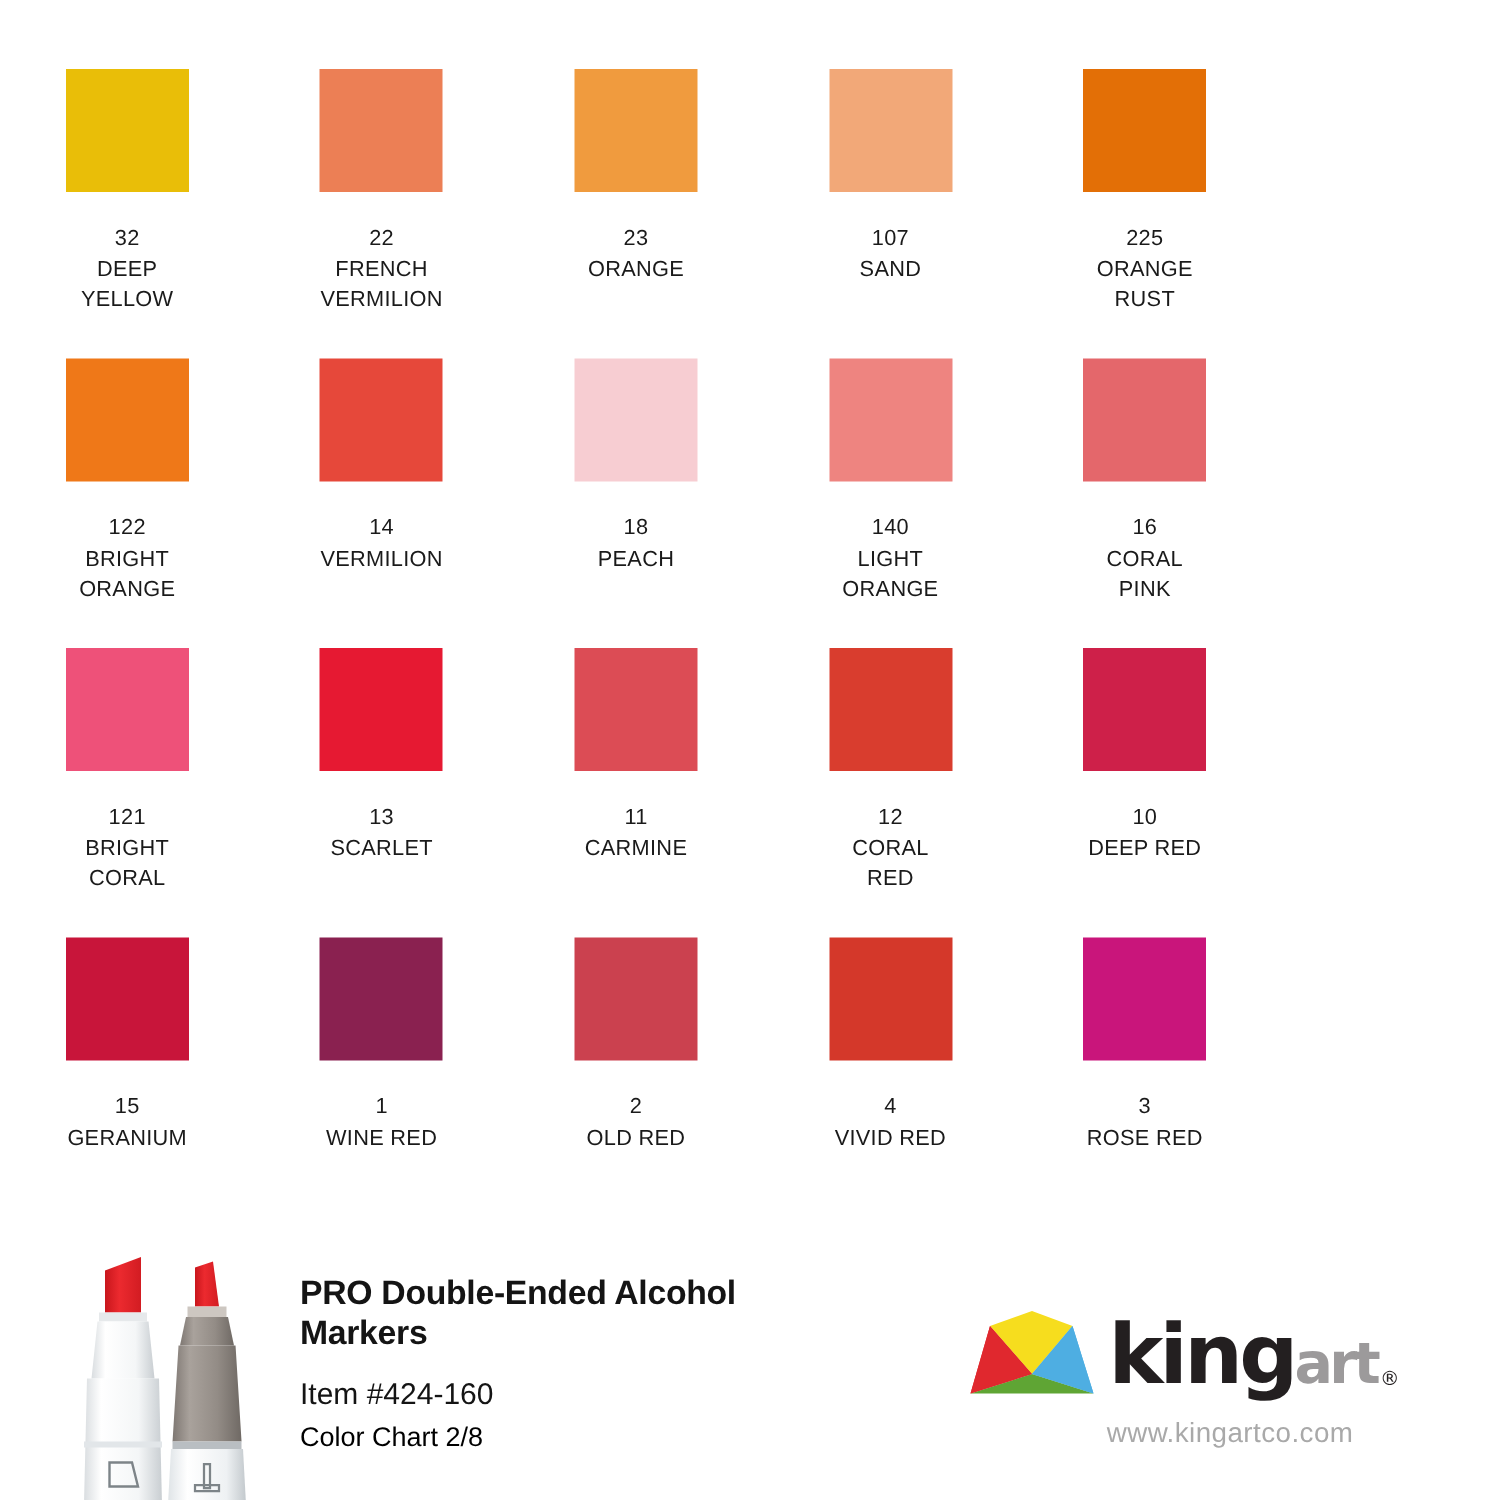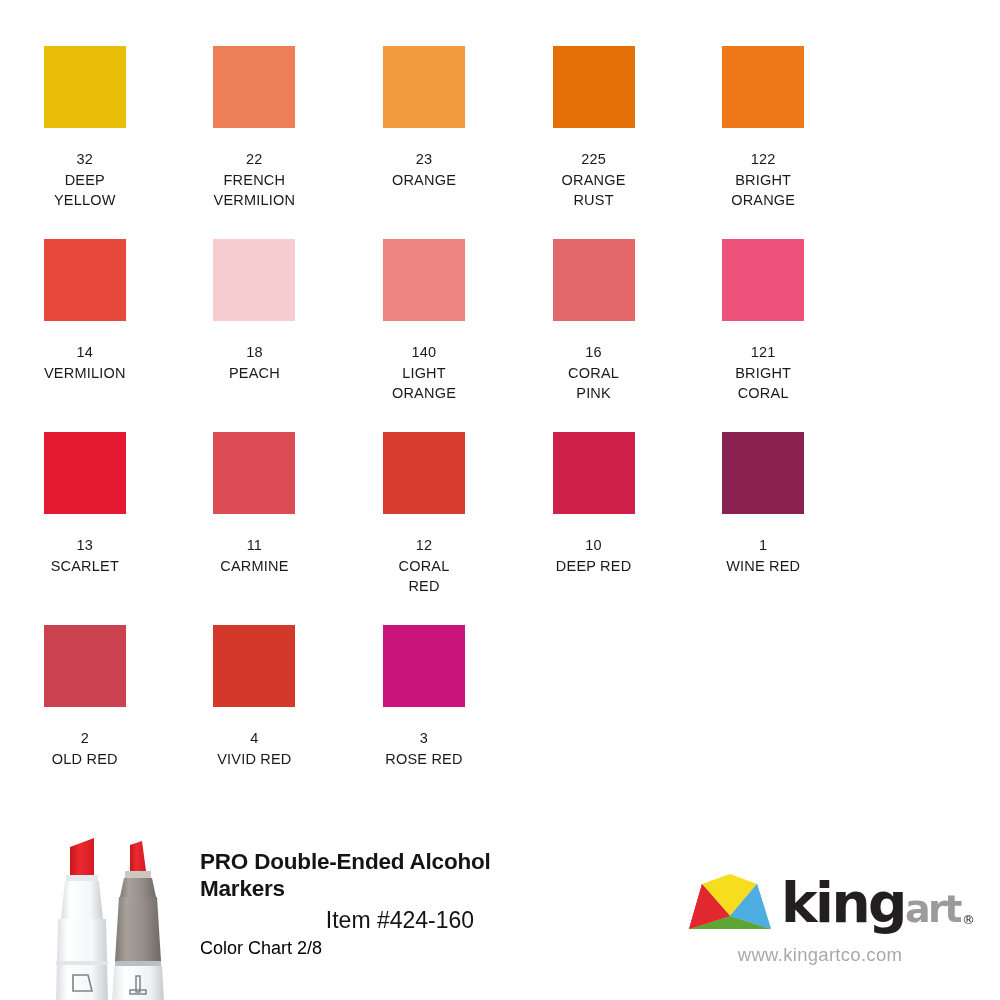--- a/index.html
+++ b/index.html
@@ -79,45 +79,44 @@
   #product-title {
     font-size: 22.5px;
     font-weight: bold;
     line-height: 27px;
     color: #141414;
     letter-spacing: -0.2px;
     margin: 0;
     max-width: 340px;
   }
   #product-item {
-    font-size: 23px;
+    font-size: 20px;
     line-height: 27px;
     color: #141414;
-    margin-top: 5px;
-    text-align: center;
+    margin-top: 15px;
   }
   #product-chart {
     font-size: 18px;
     line-height: 27px;
     color: #000000;
     margin-top: 1px;
   }
 
   
   #brand-block {
     position: absolute;
     left: 645px;
     top: 60px;
     width: 330px;
     text-align: center;
   }
   #brand-logo-row {
     display: flex;
     align-items: center;
-    justify-content: flex-end;
+    justify-content: flex-start;
     height: 66px;
   }
   #brand-mark { width: 86px; height: 62px; flex: none; }
   #brand-wordmark {
     position: relative;
     margin-left: 8px;
     display: flex;
     align-items: baseline;
     font-family: "DejaVu Sans", sans-serif;
   }
@@ -174,20 +173,27 @@
   </div>
 
   <div class="swatch-cell">
     <div class="swatch-chip" style="background: rgb(240, 155, 62);"></div>
     <div class="swatch-caption">
       <span class="swatch-code">23</span>
       <span class="swatch-name">ORANGE</span>
     </div>
   </div>
 
+  <div class="swatch-cell">
+    <div class="swatch-chip" style="background: rgb(242, 168, 120);"></div>
+    <div class="swatch-caption">
+      <span class="swatch-code">107</span>
+      <span class="swatch-name">SAND</span>
+    </div>
+  </div>
 
   <div class="swatch-cell">
     <div class="swatch-chip" style="background: rgb(227, 111, 6);"></div>
     <div class="swatch-caption">
       <span class="swatch-code">225</span>
       <span class="swatch-name">ORANGE
 RUST</span>
     </div>
   </div>
 
@@ -269,20 +275,27 @@
   </div>
 
   <div class="swatch-cell">
     <div class="swatch-chip" style="background: rgb(206, 32, 73);"></div>
     <div class="swatch-caption">
       <span class="swatch-code">10</span>
       <span class="swatch-name">DEEP RED</span>
     </div>
   </div>
 
+  <div class="swatch-cell">
+    <div class="swatch-chip" style="background: rgb(200, 21, 58);"></div>
+    <div class="swatch-caption">
+      <span class="swatch-code">15</span>
+      <span class="swatch-name">GERANIUM</span>
+    </div>
+  </div>
 
   <div class="swatch-cell">
     <div class="swatch-chip" style="background: rgb(138, 33, 80);"></div>
     <div class="swatch-caption">
       <span class="swatch-code">1</span>
       <span class="swatch-name">WINE RED</span>
     </div>
   </div>
 
   <div class="swatch-cell">

